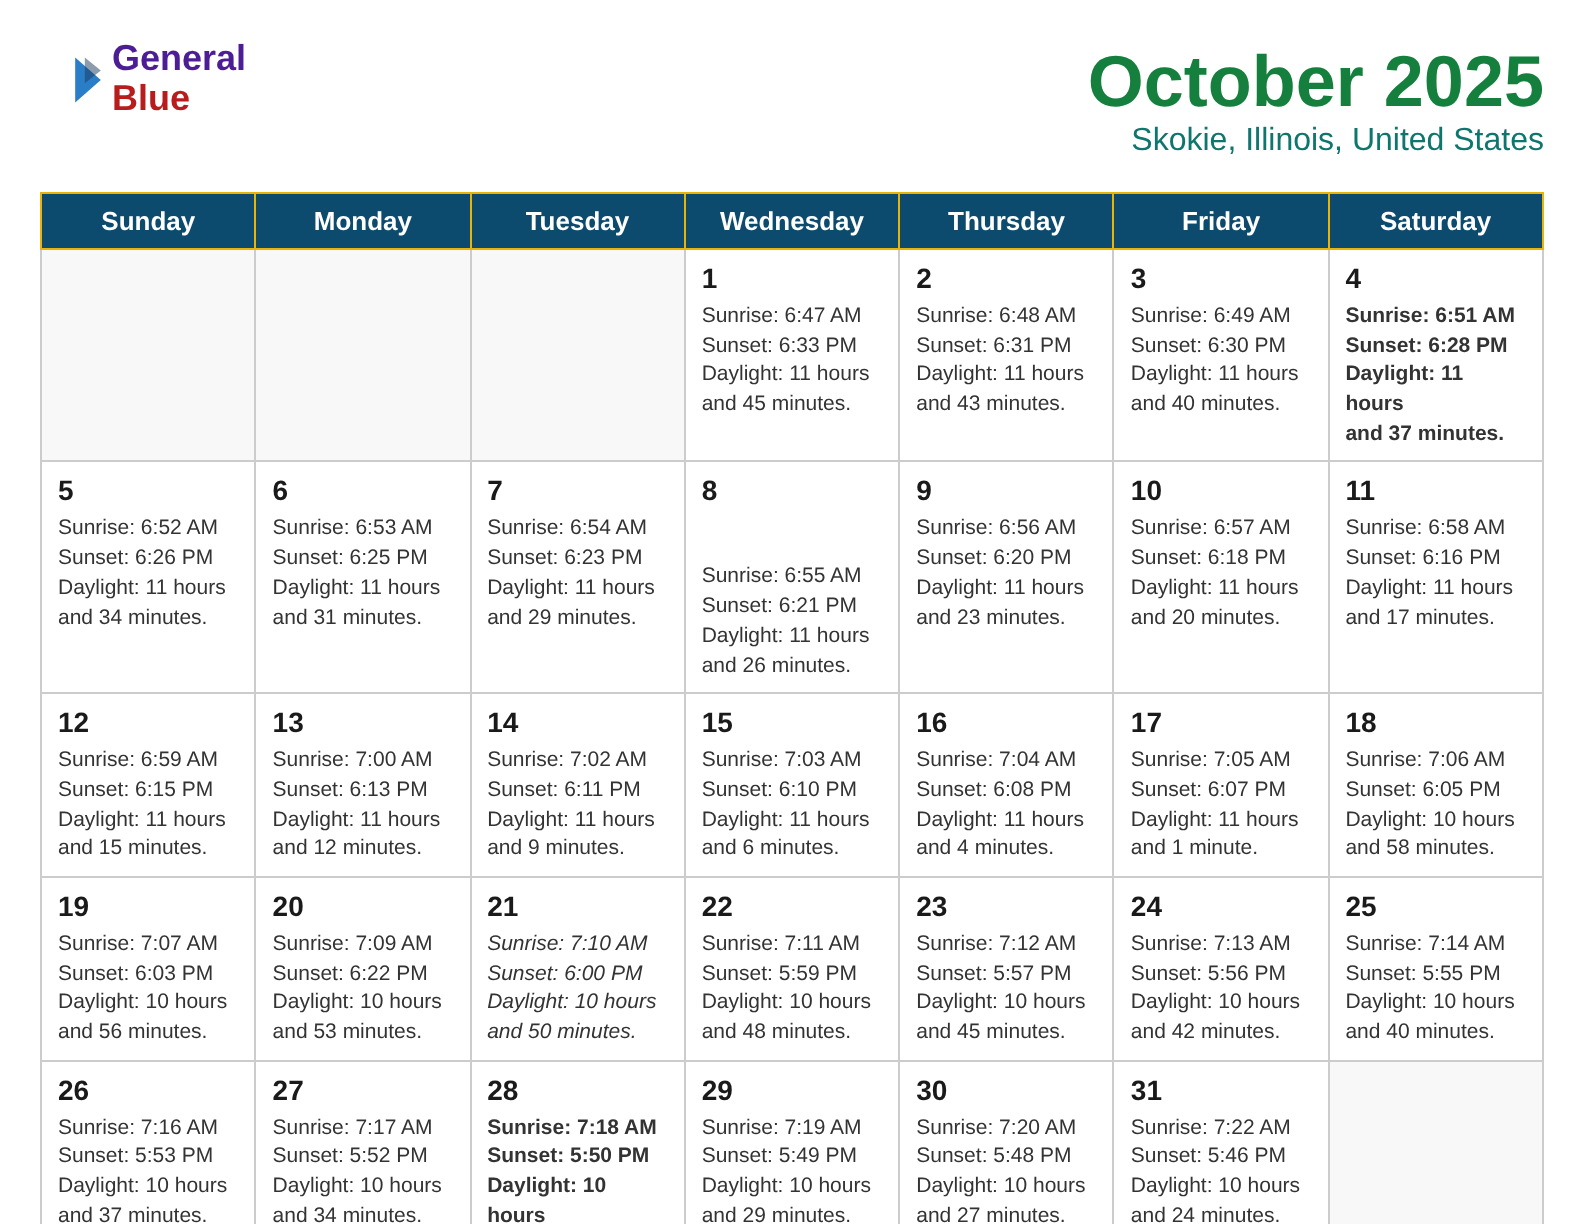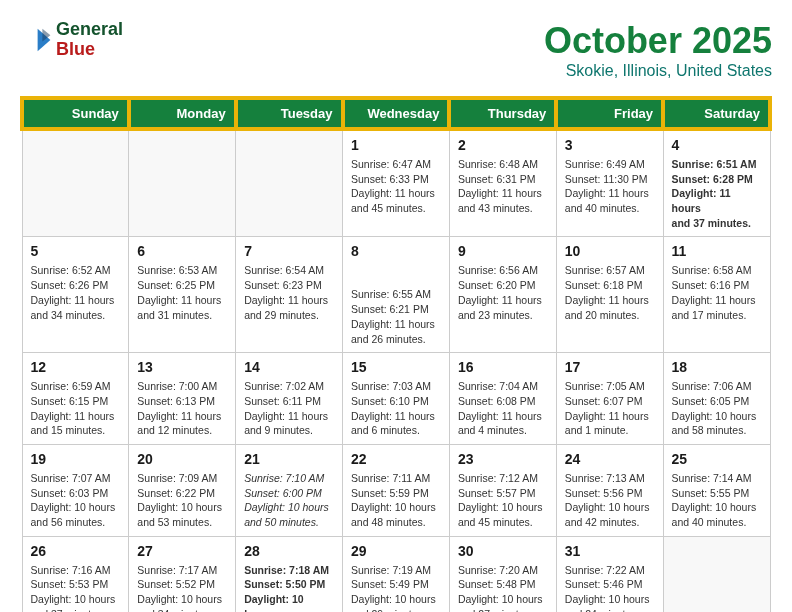--- a/index.html
+++ b/index.html
@@ -21,21 +21,21 @@
       align-items: center;
       gap: 4px;
     }
     .logo-text {
       font-size: 18px;
       font-weight: bold;
       color: #1a3a5c;
       line-height: 1.1;
     }
     .logo-text span {
-      color: #14532d;
+      color: #4c1d95;
     }
     .logo-icon {
       width: 32px;
       height: 32px;
     }
     .title-block {
       text-align: right;
     }
     .month-title {
       font-size: 36px;
@@ -45,27 +45,27 @@
     .location {
       font-size: 16px;
       color: #0f766e;
     }
     .calendar {
       width: 100%;
       border-collapse: collapse;
       font-size: 11px;
     }
     .calendar th {
-      background: #15803d;
+      background: #0c4a6e;
       color: #fff;
-      text-align: right;
+      text-align: center;
       padding: 6px 8px;
       font-size: 13px;
       font-weight: bold;
-      border: 4px solid #eab308;
+      border: 1px solid #eab308;
     }
     .calendar td {
       border: 1px solid #ccc;
       vertical-align: top;
       padding: 6px 8px;
       width: 107px;
       min-height: 80px;
       background: #fff;
     }
     .calendar td.empty {
@@ -134,21 +134,21 @@
         <td>
           <span class="day-number">2</span>
           <div class="day-info" style="white-space: pre-line;">Sunrise: 6:48 AM
 Sunset: 6:31 PM
 Daylight: 11 hours
 and 43 minutes.</div>
         </td>
         <td>
           <span class="day-number">3</span>
           <div class="day-info" style="white-space: pre-line;">Sunrise: 6:49 AM
-Sunset: 11:30 PM
+Sunset: 6:30 PM
 Daylight: 11 hours
 and 40 minutes.</div>
         </td>
         <td>
           <span class="day-number">4</span>
           <div class="day-info" style="white-space: pre-line; font-weight: bold;">Sunrise: 6:51 AM
 Sunset: 6:28 PM
 Daylight: 11 hours
 and 37 minutes.</div>
         </td>

